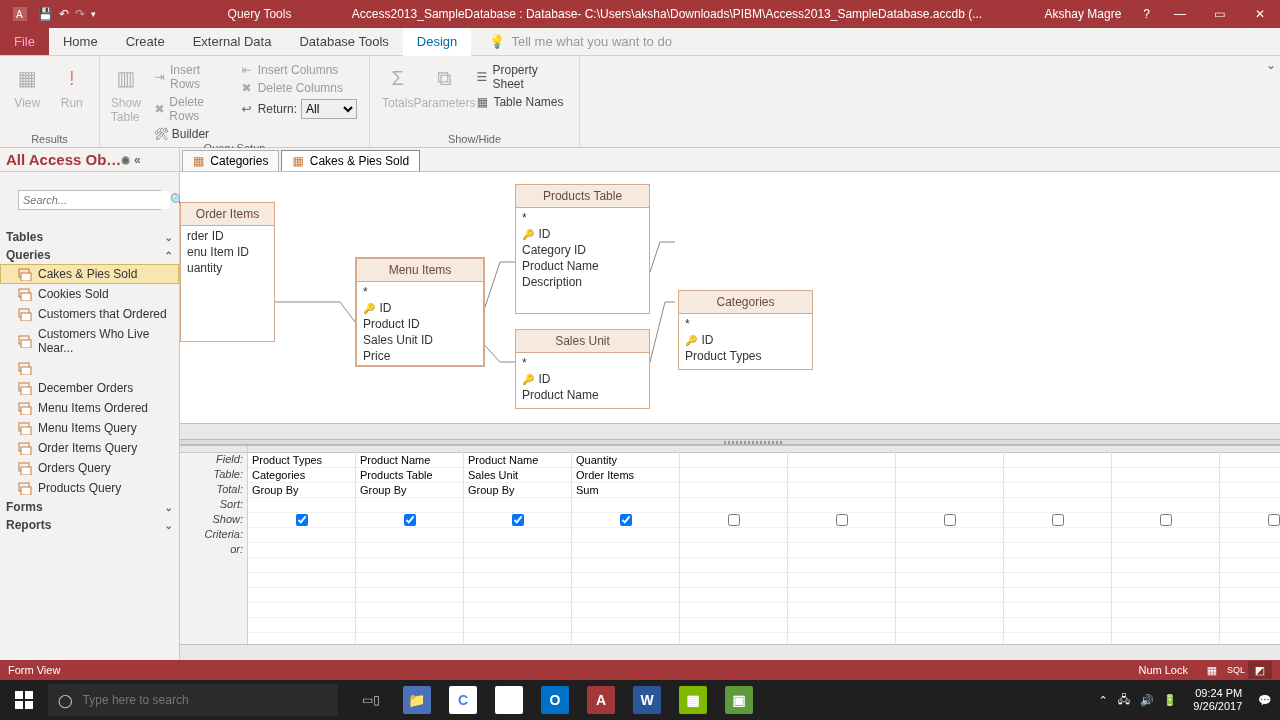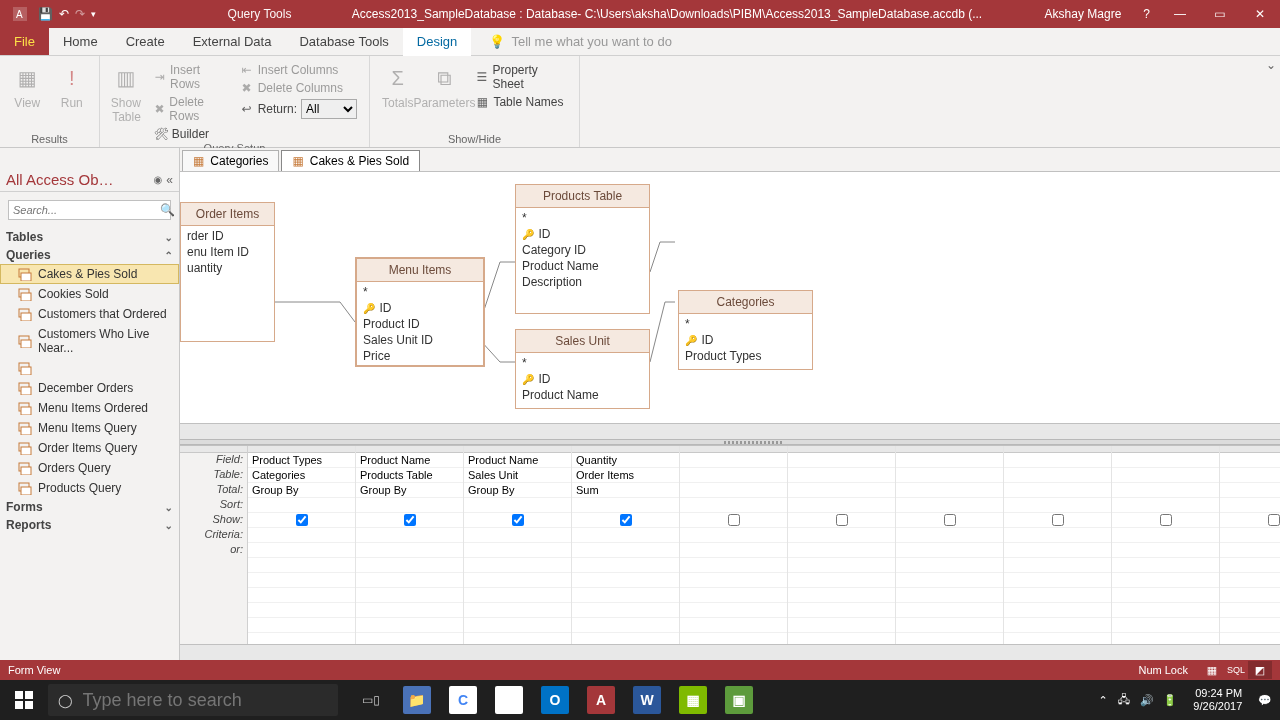--- a/index.html
+++ b/index.html
@@ -12,21 +12,21 @@
 .tb-qat { display: flex; gap: 6px; align-items: center; }
 .tb-context { margin-left: 132px; font-size: 12px; opacity: .95; color: #fff; }
 .tb-title { flex: 1; text-align: center; font-size: 12px; padding-left: 10px; }
 .tb-user { padding: 0 12px; font-size: 12px; }
 .tb-sys { display: flex; gap: 0; }
 .tb-sysbtn { width: 40px; height: 28px; display: flex; align-items: center; justify-content: center; cursor: pointer; }
 
 
 .menubar { height: 28px; background: #f3f2f1; display: flex; align-items: stretch; border-bottom: 1px solid #d0d0d0; }
 .menu-tab { padding: 0 14px; display: flex; align-items: center; font-size: 13px; color: #444; cursor: pointer; }
-.menu-tab.file { background: #a4373a; color: #fde047; }
+.menu-tab.file { background: #a4373a; color: #f9a8d4; }
 .menu-tab.active { background: #fff; color: #0369a1; border-top: 0; position: relative; }
 .menu-tab.active::after { content:''; position:absolute; bottom:-1px; left:0; right:0; height:1px; background:#fff; }
 .tellme { display: flex; align-items: center; color: #999; gap: 6px; padding-left: 18px; font-size: 13px; }
 
 
 .ribbon { height: 92px; background: #f3f2f1; display: flex; border-bottom: 1px solid #c8c8c8; }
 .rgroup { border-right: 1px solid #d8d8d8; padding: 4px 8px 0 8px; display: flex; flex-direction: column; justify-content: space-between; }
 .rgroup-body { display: flex; gap: 6px; align-items: flex-start; }
 .rgroup-label { text-align: center; font-size: 11px; color: #666; padding-bottom: 2px; }
 .bigbtn { display: flex; flex-direction: column; align-items: center; width: 42px; padding-top: 2px; color: #7a7a7a; gap: 2px; cursor: pointer; }
@@ -42,22 +42,22 @@
 
 .doctabs { height: 24px; background: #f3f2f1; display: flex; align-items: stretch; border-bottom: 1px solid #c0c0c0; position: relative; }
 .doctab { display: flex; align-items: center; gap: 6px; padding: 0 10px; border: 1px solid #b0b0b0; border-bottom: none; margin-top: 2px; margin-left: 2px; background: #f8f8f8; font-size: 12px; cursor:pointer;}
 .doctab.active { background: #fff; border-color: #888; }
 
 
 .mainrow { display: flex; height: 512px; }
 
 
 .navpane { width: 180px; border-right: 1px solid #c8c8c8; background: #f3f2f1; display: flex; flex-direction: column; }
-.navhdr { height: 24px; display: flex; align-items: center; padding: 0 6px; font-size: 15px; color: #a4373a; font-weight: 400; justify-content: space-between; border-bottom: 1px solid #d0d0d0; margin-top: 20px;}
-.navsearch { display: flex; border: 1px solid #c0c0c0; margin: 8px; background: #fff; height: 20px; }
+.navhdr { height: 24px; display: flex; align-items: center; padding: 0 6px; font-size: 15px; color: #a4373a; font-weight: 700; justify-content: flex-start; border-bottom: 1px solid #d0d0d0;}
+.navsearch { display: flex; border: 1px solid #c0c0c0; margin: 18px; background: #fff; height: 20px; }
 .navsearch input { flex:1; border:none; padding: 0 4px; font-size: 11px; outline:none; font-style: italic; color:#888;}
 .navsearch .sbtn { width: 20px; display:flex; align-items:center; justify-content:center; color:#555; cursor:pointer;}
 .navgrp { padding: 2px 6px; font-size: 12px; font-weight: 600; color: #444; display:flex; justify-content:space-between; align-items:center; cursor:pointer;}
 .navitem { display: flex; align-items: center; gap: 6px; padding: 3px 6px 3px 18px; font-size: 12px; color: #333; cursor: pointer; }
 .navitem.sel { background: #f8e6b0; border: 1px solid #d4b860; padding: 2px 5px 2px 17px; }
 .navitem .qicn { width:14px; height:14px; display:inline-block; }
 .navitems { overflow:hidden; }
 
 
 .canvaswrap { flex:1; display:flex; flex-direction:column; position:relative; }
@@ -89,21 +89,21 @@
 .statusbar { height:20px; background:#a4373a; color:#fff; display:flex; align-items:center; font-size:11px; padding:0 8px; justify-content:space-between;}
 .statusbar .sright { display:flex; gap:12px; align-items:center;}
 .viewbtns { display:flex; gap:0;}
 .viewbtn { width:24px; height:18px; display:flex; align-items:center; justify-content:center; cursor:pointer;}
 .viewbtn.active { background: rgba(0,0,0,.2); }
 
 
 .taskbar { height:40px; background:#1f1f1f; display:flex; align-items:center; color:#fff; }
 .startbtn { width:48px; height:40px; display:flex; align-items:center; justify-content:center; cursor:pointer;}
 .tsearch { display:flex; align-items:center; background:#2b2b2b; height:32px; width:290px; margin-left:0; border-radius:2px; padding:0 10px; gap:10px; color:#ccc; font-size:13px;}
-.tsearch input { background:transparent; border:none; color:#ccc; flex:1; outline:none; font-size:18px;}
+.tsearch input { background:transparent; border:none; color:#ccc; flex:1; outline:none; font-size:12px;}
 .ticons { display:flex; align-items:center; gap:0; margin-left:10px;}
 .ticon { width:46px; height:40px; display:flex; align-items:center; justify-content:center; cursor:pointer; position:relative;}
 .ticon .app { width:28px; height:28px; border-radius:2px; display:flex; align-items:center; justify-content:center; font-size:14px; font-weight:bold;}
 .tray { margin-left:auto; display:flex; align-items:center; gap:10px; padding:0 8px; font-size:11px; color:#fff;}
 .clock { text-align:right; line-height:1.2; padding:0 6px;}
 
 svg.joinline { position:absolute; top:0; left:0; width:100%; height:100%; pointer-events:none;}
 
 .chev { font-size:10px; color:#666; }
 .navcollapse { cursor:pointer; color:#666; font-size:12px;}
@@ -161,21 +161,21 @@
           <div class="icn" style="color:#b33">!</div>
           <span>Run</span>
         </div>
     </div>
     <div class="rgroup-label">Results</div>
   </div>
   <div class="rgroup" style="width:270px">
     <div class="rgroup-body">
       <div class="bigbtn disabled">
           <div class="icn">▥</div>
-          <span style="white-space:pre;text-align:right">Show
+          <span style="white-space:pre;text-align:left">Show
 Table</span>
         </div>
       <div class="smallstack">
         <div class="smallbtn disabled">
             <span class="sicn">⇥</span>
             <span>Insert Rows</span>
           </div>
         <div class="smallbtn disabled">
             <span class="sicn">✖</span>
             <span>Delete Rows</span>

